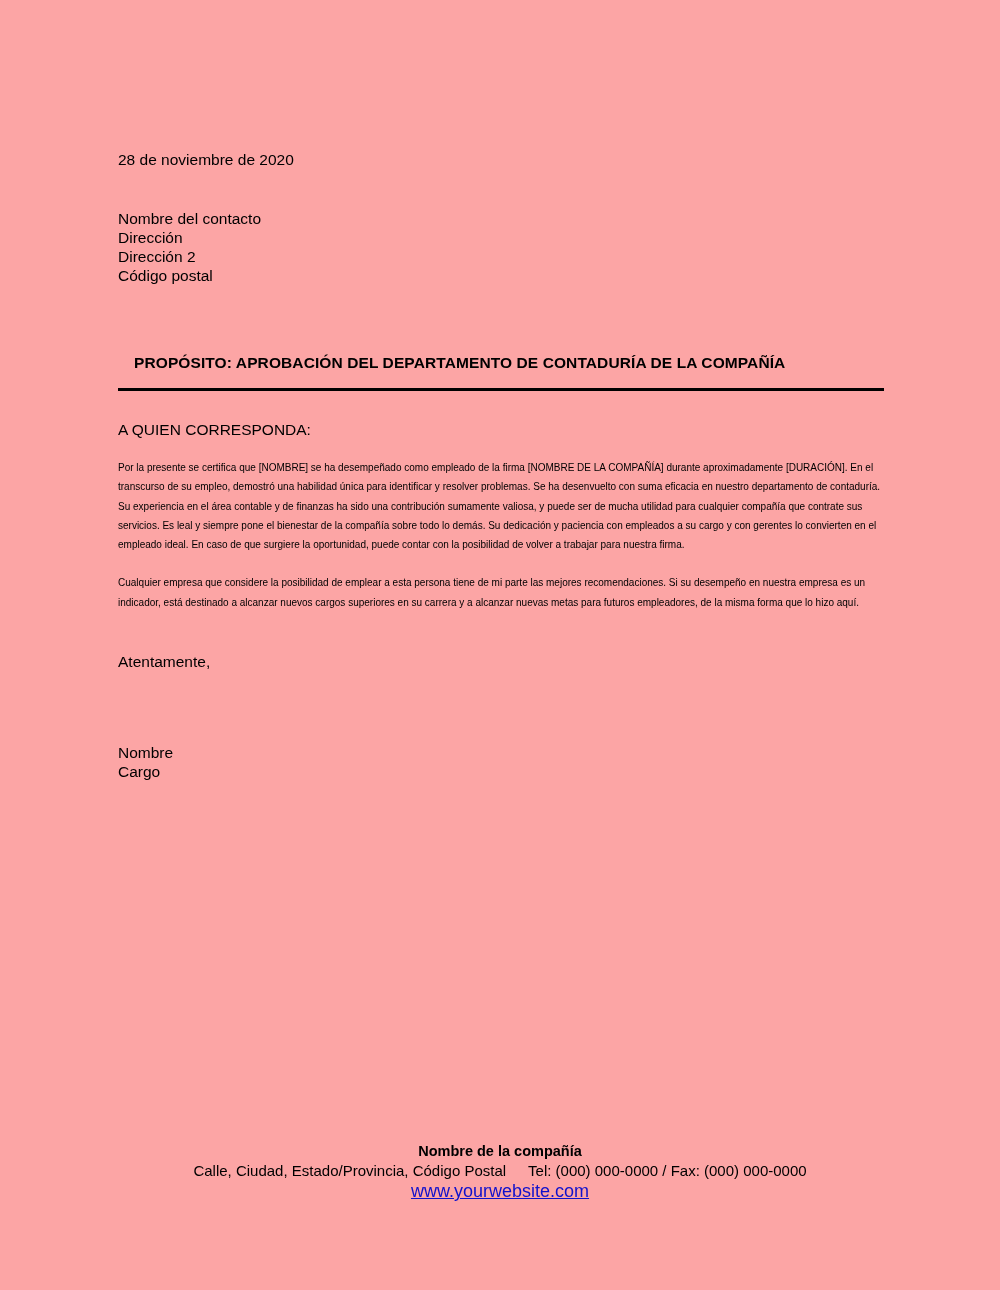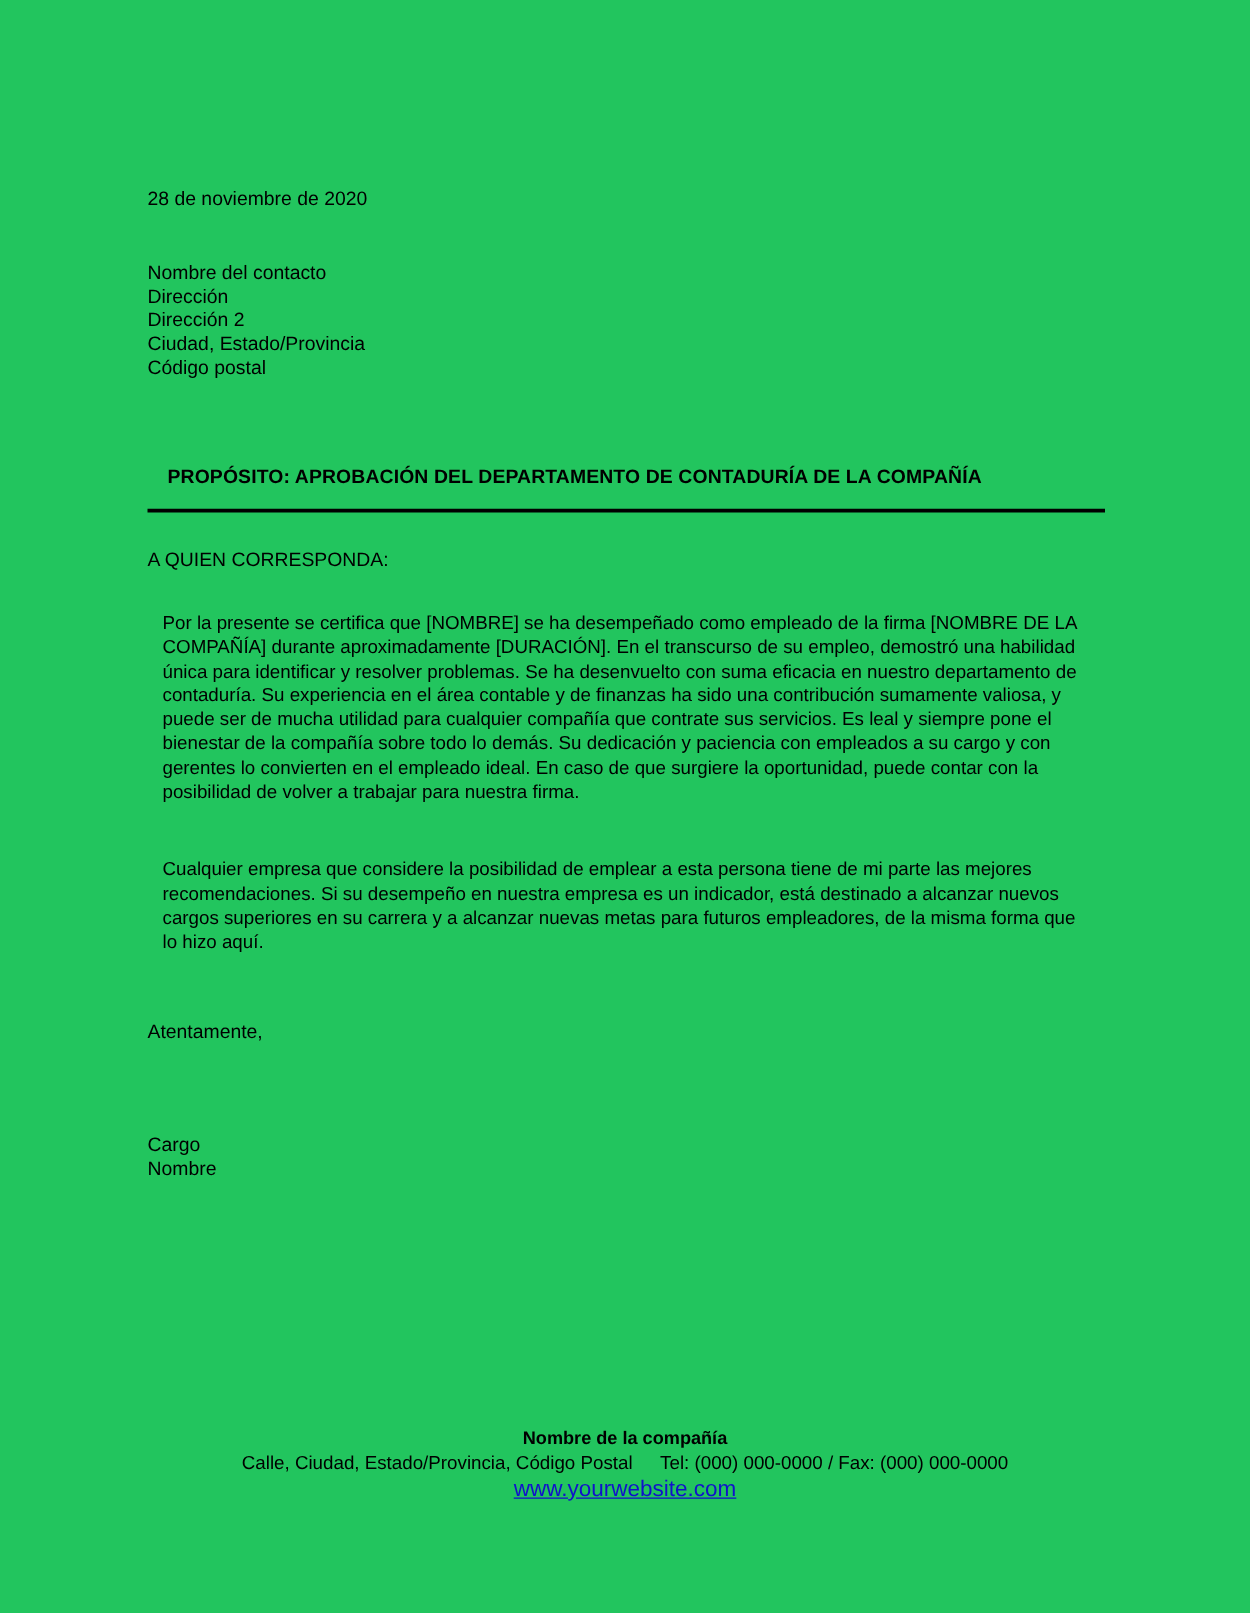--- a/index.html
+++ b/index.html
@@ -6,21 +6,21 @@
   html, body {
     margin: 0;
     padding: 0;
     background: #ffffff;
   }
 
   .page {
     position: relative;
     width: 1000px;
     height: 1290px;
-    background: #22c55e;
+    background: #fca5a5;
     margin: 0 auto;
     overflow: hidden;
     font-family: "Liberation Sans", sans-serif;
     color: #000000;
     -webkit-font-smoothing: antialiased;
   }
 
   .letter-body {
     position: absolute;
     left: 118px;
@@ -61,24 +61,24 @@
     background: #000000;
     margin-top: 7px;
   }
 
   .salutation {
     font-size: 15.5px;
     line-height: 19px;
   }
 
   .para {
-    font-size: 15px;
+    font-size: 10px;
     line-height: 19.3px;
     text-align: left;
-    margin: 12px;
+    margin: 0;
   }
 
   .closing {
     font-size: 15.5px;
     line-height: 19px;
   }
 
   .signature-block {
     font-size: 15.5px;
     line-height: 19px;
@@ -129,21 +129,20 @@
   <div class="letter-body">
 
     <div class="date-line">28 de noviembre de 2020</div>
 
     <div class="spacer-lg"></div>
 
     <div class="address-block">
       <div>Nombre del contacto</div>
       <div>Dirección</div>
       <div>Dirección 2</div>
-      <div>Ciudad, Estado/Provincia</div>
       <div>Código postal</div>
     </div>
 
     <div class="spacer-xl"></div>
 
     <div class="subject-heading">PROPÓSITO: APROBACIÓN DEL DEPARTAMENTO DE CONTADURÍA DE LA COMPAÑÍA</div>
     <div class="heading-rule"></div>
 
     <div class="spacer-md"></div>
 
@@ -157,22 +156,22 @@
 
     <p class="para">Cualquier empresa que considere la posibilidad de emplear a esta persona tiene de mi parte las mejores recomendaciones. Si su desempeño en nuestra empresa es un indicador, está destinado a alcanzar nuevos cargos superiores en su carrera y a alcanzar nuevas metas para futuros empleadores, de la misma forma que lo hizo aquí.</p>
 
     <div class="spacer-lg"></div>
 
     <div class="closing">Atentamente,</div>
 
     <div class="spacer-sig"></div>
 
     <div class="signature-block">
+      <div>Nombre</div>
       <div>Cargo</div>
-      <div>Nombre</div>
     </div>
 
   </div>
 
   <div class="footer">
     <div class="footer-company">Nombre de la compañía</div>
     <div class="footer-contact"><span>Calle, Ciudad, Estado/Provincia, Código Postal</span><span class="footer-gap"></span><span>Tel: (000) 000-0000 / Fax: (000) 000-0000</span></div>
     <div><span class="footer-link">www.yourwebsite.com</span></div>
   </div>
 

